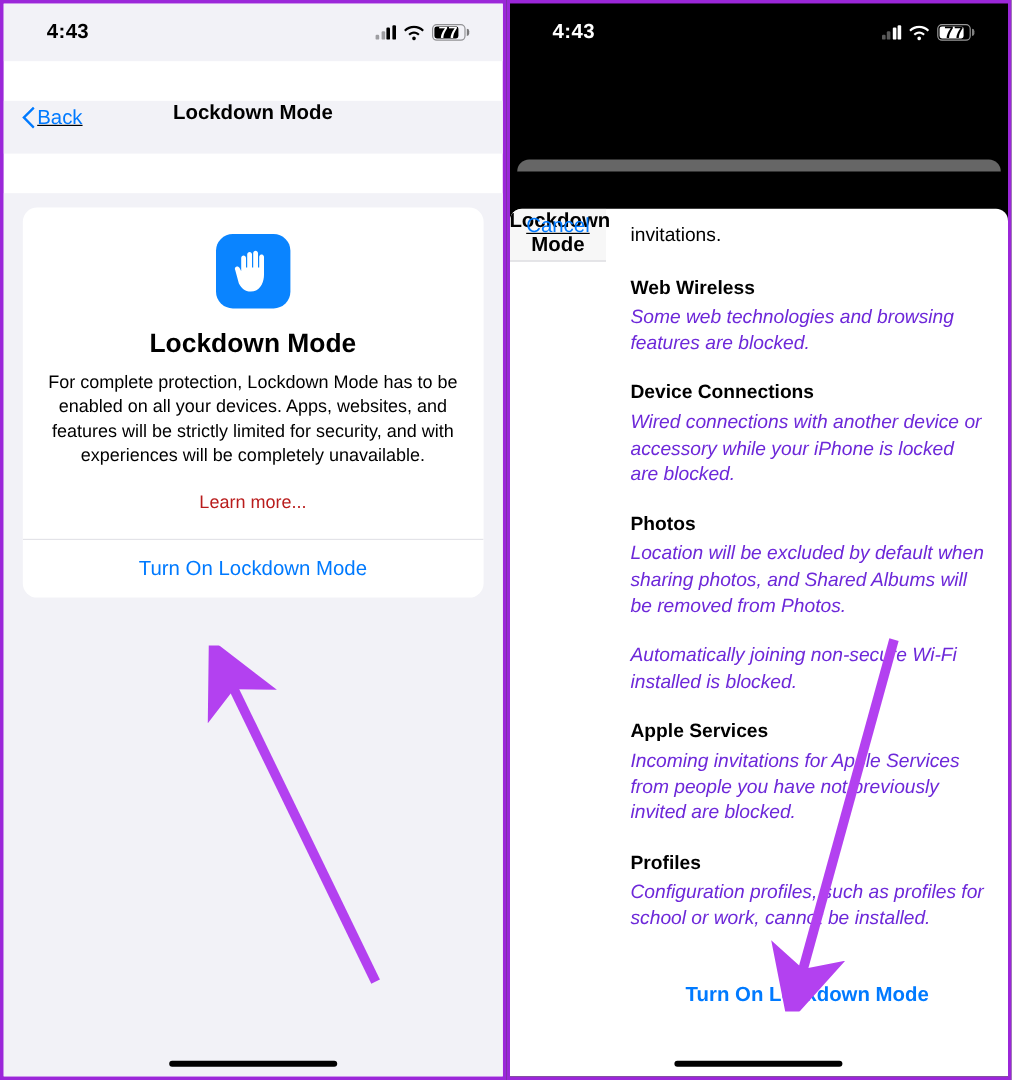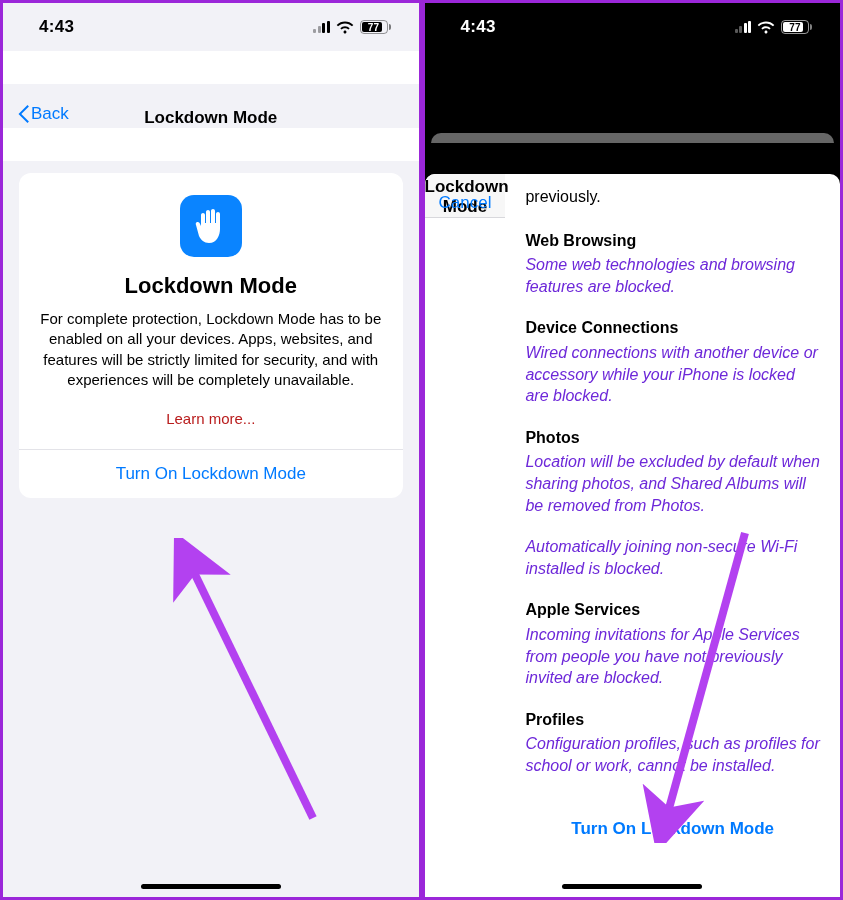--- a/index.html
+++ b/index.html
@@ -40,42 +40,43 @@
   .signal-bars .b2 { height: 7px; opacity: .35; }
   .signal-bars .b3 { height: 10px; }
   .signal-bars .b4 { height: 12px; }
   .wifi-icon svg { display: block; }
   .battery {
     display: flex; align-items: center; gap: 1px;
   }
   .battery-body {
     width: 28px; height: 14px; border: 1.5px solid currentColor; border-radius: 4px;
     position: relative; display: flex; align-items: center; justify-content: center;
-    font-size: 10px; font-weight: 700;
+    font-size: 14px; font-weight: 700;
   }
   .battery-fill {
     position: absolute; left: 1px; top: 1px; bottom: 1px;
     background: currentColor; border-radius: 2px;
   }
   .battery-num { position: relative; z-index: 1; mix-blend-mode: difference; color: #fff; }
   .status-dark .battery-num { color: #fff; mix-blend-mode: normal; }
   .status-dark .battery-fill { background: #fff; }
   .status-dark .battery-body { border-color: rgba(255,255,255,.6); }
   .status-light .battery-body { border-color: rgba(0,0,0,.4); }
   .status-light .battery-fill { background: #000; }
   .battery-cap { width: 2px; height: 6px; background: currentColor; border-radius: 0 2px 2px 0; opacity: .5; }
   .status-dark .battery-cap{ background:#fff;}
   .status-light .battery-cap{ background:#000;}
   
   .nav-bar {
     height: 44px;
     display: flex;
-    align-items: flex-end;
+    align-items: flex-start;
     padding: 0 8px;
     position: relative;
+    text-decoration: underline;
   }
   .nav-light { background: #f2f2f7; color: #000; }
   .nav-sheet { background: #f7f7f7; border-bottom: 0.5px solid #d8d8dc; }
   .nav-title {
     position: absolute; left: 0; right: 0; text-align: center;
     font-weight: 600; font-size: 17px;
   }
   .nav-left {
     display: flex; align-items: center; gap: 2px;
     color: #007aff; font-size: 17px;
@@ -248,24 +249,24 @@
 
   <div class="sheet">
     <div class="nav-bar nav-sheet">
       <div class="nav-left">
         <span>Cancel</span>
       </div>
       <div class="nav-title">Lockdown Mode</div>
     </div>
 
     <div class="sheet-content">
-      <p class="frag-first">previously.</p>
-
-      <div class="section-block">
-        <div class="section-head">Web Browsing</div>
+      <p class="frag-first">invitations.</p>
+
+      <div class="section-block">
+        <div class="section-head">Web Wireless</div>
         <div class="section-body">Some web technologies and browsing features are blocked.</div>
       </div>
       <div class="section-block">
         <div class="section-head">Device Connections</div>
         <div class="section-body">Wired connections with another device or accessory while your iPhone is locked are blocked.</div>
       </div>
       <div class="section-block">
         <div class="section-head">Photos</div>
         <div class="section-body">Location will be excluded by default when sharing photos, and Shared Albums will be removed from Photos.</div>
       </div>

